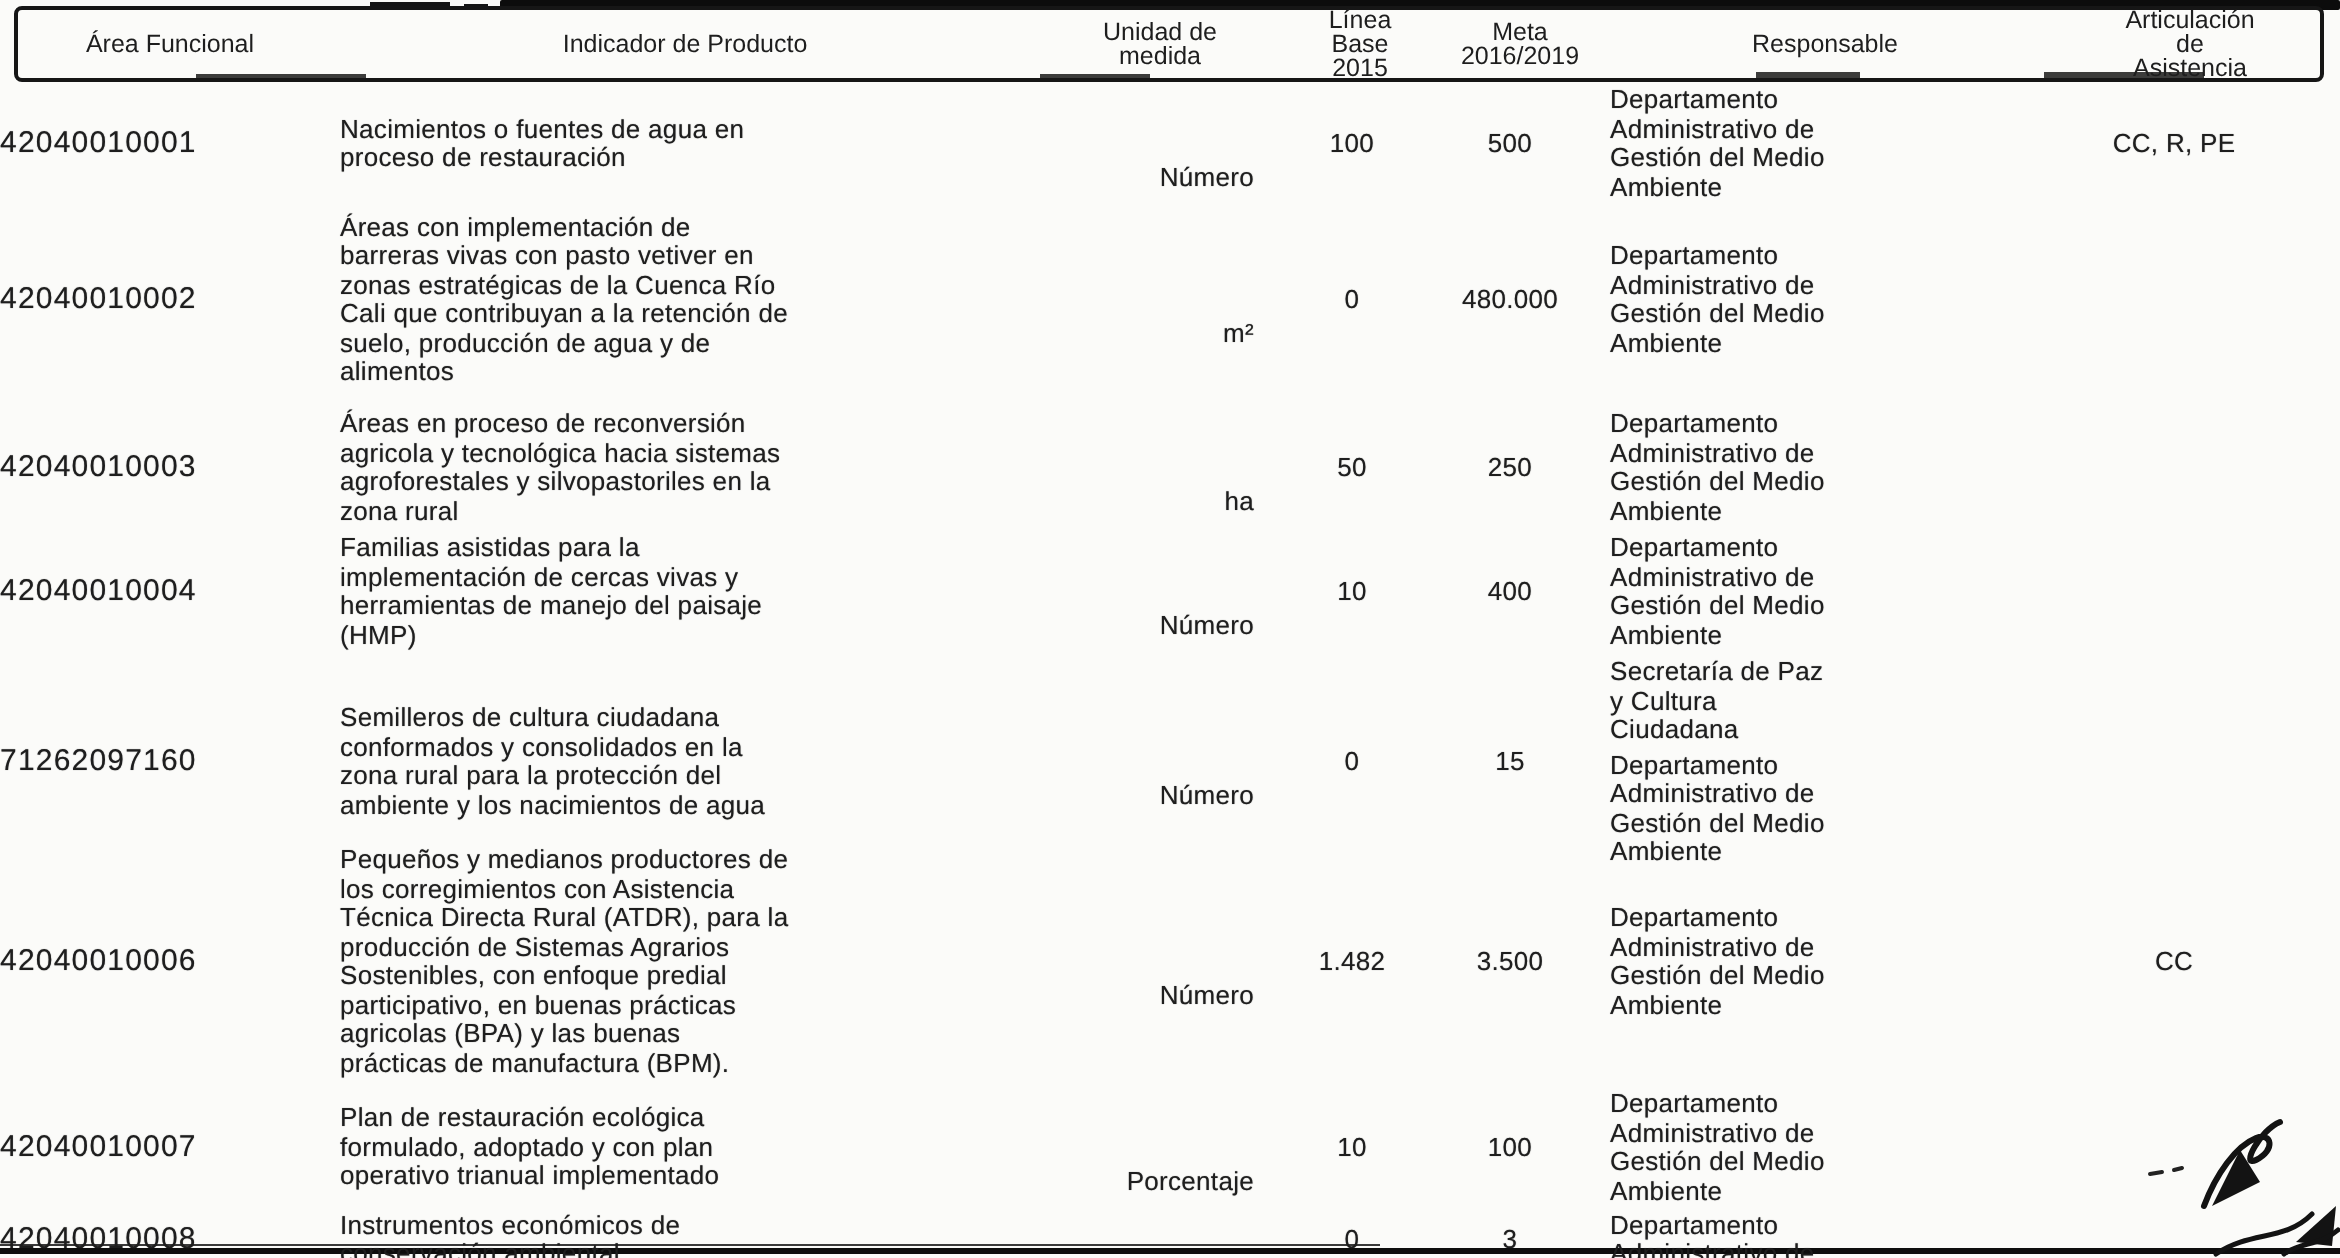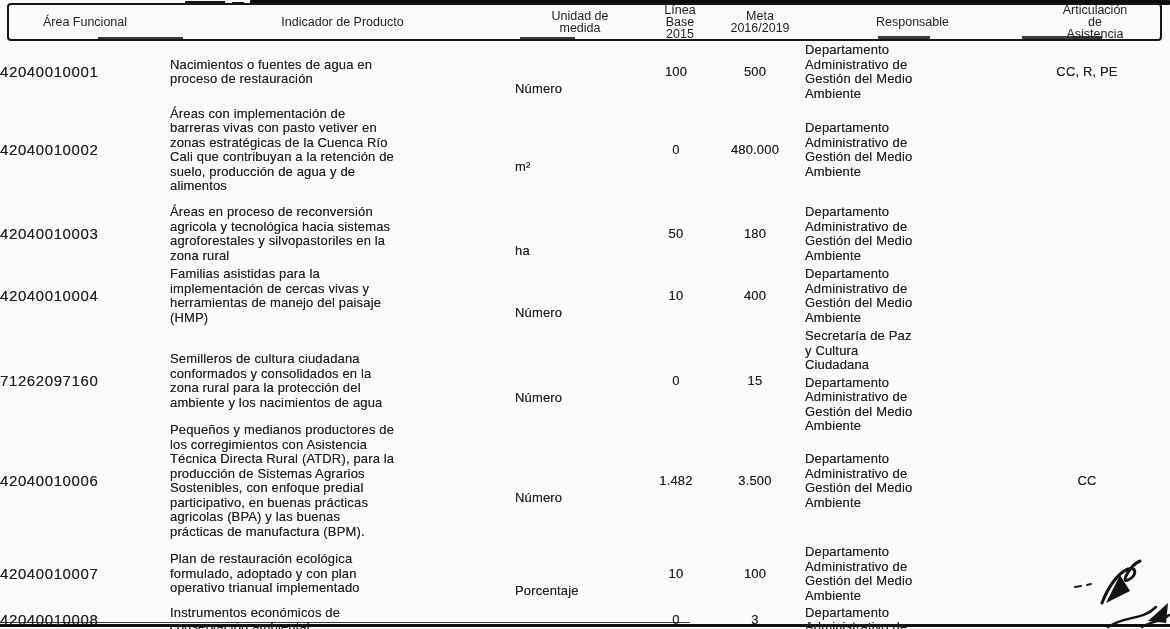--- a/index.html
+++ b/index.html
@@ -45,21 +45,21 @@
   .row:nth-child(6){height:122px;}
   .row:nth-child(7){height:54px;}
   .row:nth-child(8){height:44px;}
   .cell{
     font-size:13px;line-height:14.5px;white-space:pre-line;
     letter-spacing:.15px;
     text-shadow:0 0 .5px rgba(20,20,20,.55);
   }
   .c-area{text-align:left;font-size:15px;letter-spacing:.6px;}
   .c-ind{padding-right:22px;}
-  .c-unidad{text-align:left;padding-right:18px;margin-top:34px;}
+  .c-unidad{text-align:right;padding-right:18px;margin-top:34px;}
   .c-base{text-align:center;padding-right:8px;}
   .c-meta{text-align:center;padding-right:10px;}
   .c-resp{padding-right:82px;}
   .resp-block{margin:3px 0;}
   .c-art{text-align:center;padding-right:16px;}
 
   
   .signature{position:absolute;left:1050px;top:535px;width:120px;height:94px;}
 </style>
 </head>
@@ -128,21 +128,21 @@
     </div>
 
     <div class="row grid">
       <div class="cell c-area">42040010003</div>
       <div class="cell c-ind">Áreas en proceso de reconversión
 agricola y tecnológica hacia sistemas
 agroforestales y silvopastoriles en la
 zona rural</div>
       <div class="cell c-unidad">ha</div>
       <div class="cell c-base">50</div>
-      <div class="cell c-meta">180</div>
+      <div class="cell c-meta">250</div>
       <div class="cell c-resp"><div class="resp-block">Departamento
 Administrativo de
 Gestión del Medio
 Ambiente</div></div>
       <div class="cell c-art"></div>
     </div>
 
     <div class="row grid">
       <div class="cell c-area">42040010004</div>
       <div class="cell c-ind">Familias asistidas para la

